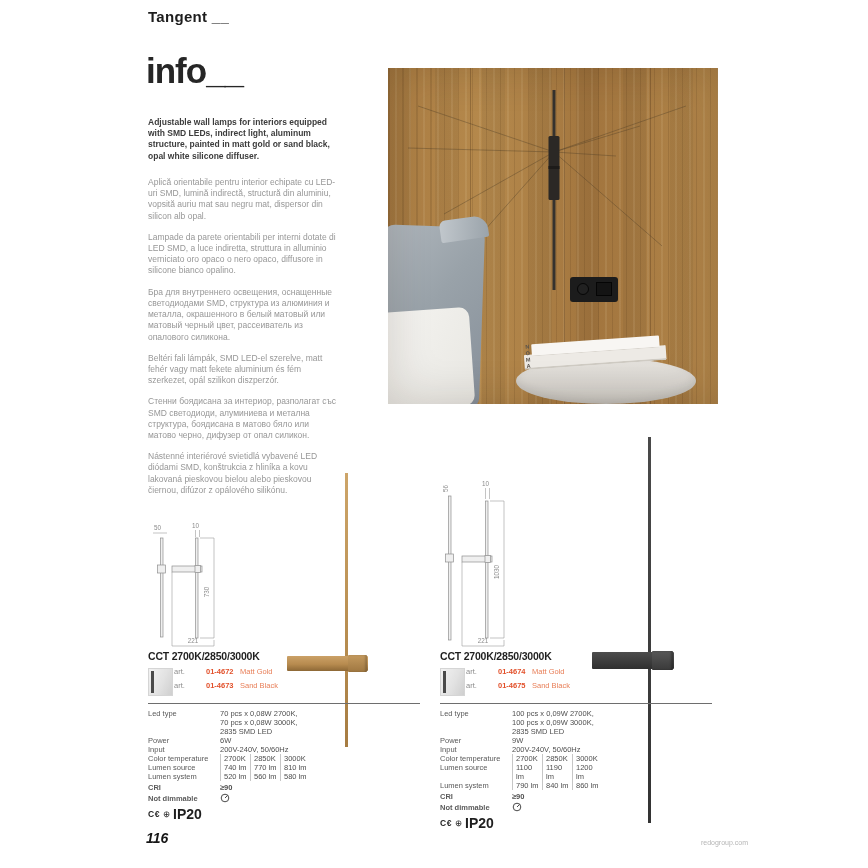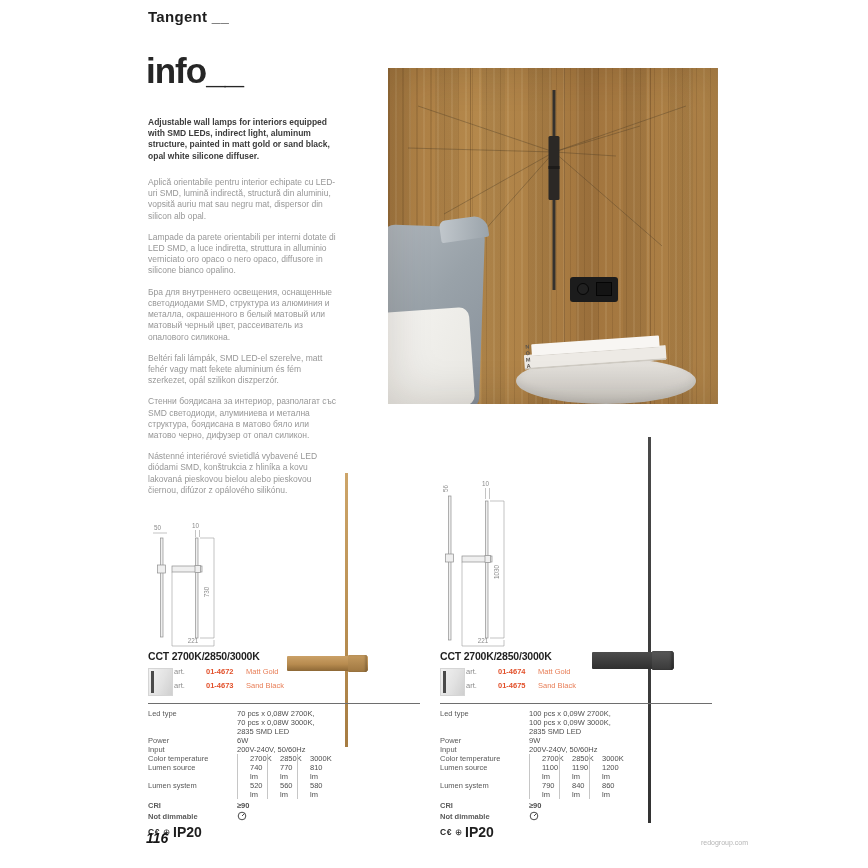--- a/index.html
+++ b/index.html
@@ -64,27 +64,27 @@
   .spec{position:absolute;top:650px;width:272px;font-size:7.5px;color:#4f4f4f;}
   .spec.left{left:148px;} .spec.right{left:440px;}
   .cct-title{font-size:10.5px;font-weight:700;letter-spacing:-.2px;color:#1f1f1f;margin-bottom:5px;}
   .variants{position:relative;padding-left:26px;min-height:31px;}
   .swatch{position:absolute;left:0;top:1px;width:25px;height:28px;
           background:linear-gradient(115deg,#f2f2f2 0%,#e2e2e2 55%,#cfcfcf 100%);border:1px solid #d5d5d5;box-sizing:border-box;}
   .swatch::before{content:"";position:absolute;left:2px;top:2px;width:3px;height:22px;background:#4a4a4a;}
   .art-row{display:flex;align-items:baseline;height:14px;}
   .art-label{color:#8c8c8c;width:32px;}
   .art-code{font-weight:700;color:#e2502a;width:34px;}
-  .art-finish{color:#e87f58;margin-left:6px;}
+  .art-finish{color:#e87f58;}
   .divider{border:none;border-top:1px solid #6e6e6e;margin:5px 0 5px;}
-  .spec-row{display:flex;align-items:flex-start;line-height:9px;gap:17px;}
+  .spec-row{display:flex;align-items:flex-start;line-height:9px;}
   .spec-label{flex:0 0 72px;color:#5a5a5a;}
   .spec-value{color:#4f4f4f;}
   .cols{display:flex;}
-  .cols .col{width:30px;border-left:1px solid #c6c6c6;padding-left:12px;box-sizing:border-box;}
+  .cols .col{width:30px;border-left:1px solid #c6c6c6;padding-left:3px;box-sizing:border-box;}
   .mt2{margin-top:2px;font-weight:bold;}
   .cert-row{display:flex;align-items:center;gap:3px;margin-top:3px;}
   .ce{font-weight:700;font-size:8.5px;color:#1e1e1e;letter-spacing:.5px;}
   .globe{font-size:8.5px;color:#1e1e1e;}
   .ip{font-weight:700;font-size:14px;color:#1e1e1e;}
   .dim-icon{margin-top:-1px;}
 
   
   .pagenum{position:absolute;left:146px;top:830px;font-size:14px;font-weight:700;color:#161616;font-style:italic;}
   .site{position:absolute;left:630px;top:839px;width:118px;text-align:right;font-size:7px;color:#b5b5b5;}

